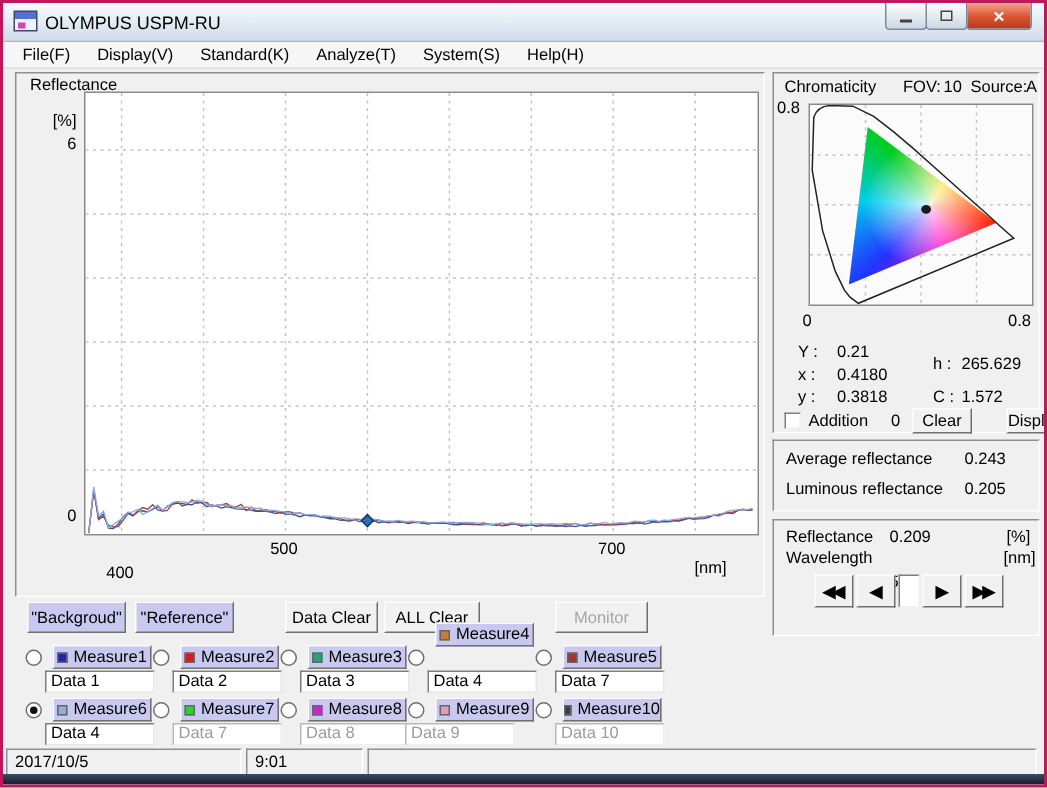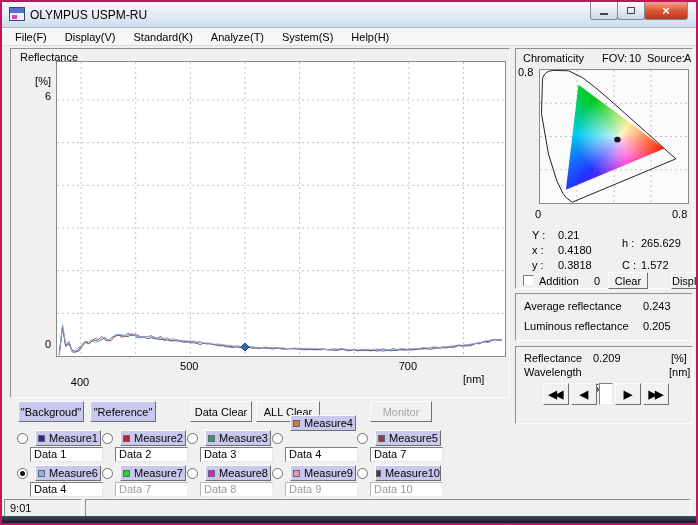--- a/index.html
+++ b/index.html
@@ -212,20 +212,21 @@
         </div>
         <div class="btn navbtn">
           <span>▶▶</span>
         </div>
       </div>
   </div>
 
   <div id="actions-holder"></div>
   <div id="measures-holder"></div>
   <div class="statusbar" id="statusbar">
+      <div class="status-cell" style="width: 157px;">2017/10/5</div>
       <div class="status-cell" style="width: 78px;">9:01</div>
       <div class="status-cell" style="flex: 1 1 0%;"></div>
     </div>
 
   <div class="frame-bottom"></div>
 <div class="btn action-btn lav" style="left: 16px; width: 66px;">"Backgroud"</div>
     <div class="btn action-btn lav" style="left: 88px; width: 66px;">"Reference"</div>
     <div class="btn action-btn" style="left: 188px; width: 62px;">Data Clear</div>
     <div class="btn action-btn" style="left: 254px; width: 64px;">ALL Clear</div>
     <div class="btn action-btn disabled" style="left: 368px; width: 62px;">Monitor</div>
@@ -275,20 +276,20 @@
     <div class="btn lav measure-btn" style="left: 203px; top: 463px; width: 66px;">
       <span class="measure-swatch" style="background: rgb(208, 36, 208);"></span>
       <span>Measure8</span>
     </div>
     <div class="field measure-field dim" style="left: 198px; top: 480px;">Data 8</div>
     <div class="radio" style="left: 270px; top: 466px;"></div>
     <div class="btn lav measure-btn" style="left: 288px; top: 463px; width: 66px;">
       <span class="measure-swatch" style="background: rgb(229, 154, 181);"></span>
       <span>Measure9</span>
     </div>
-    <div class="field measure-field dim" style="left: 283px; top: 480px;">Data 9</div>
+    <div class="field measure-field dim" style="left: 268px; top: 480px;">Data 9</div>
     <div class="radio" style="left: 355px; top: 466px;"></div>
     <div class="btn lav measure-btn" style="left: 373px; top: 463px; width: 66px;">
       <span class="measure-swatch" style="background: rgb(63, 63, 63);"></span>
       <span>Measure10</span>
     </div>
     <div class="field measure-field dim" style="left: 368px; top: 480px;">Data 10</div>
   </div>
 
 </body></html>

